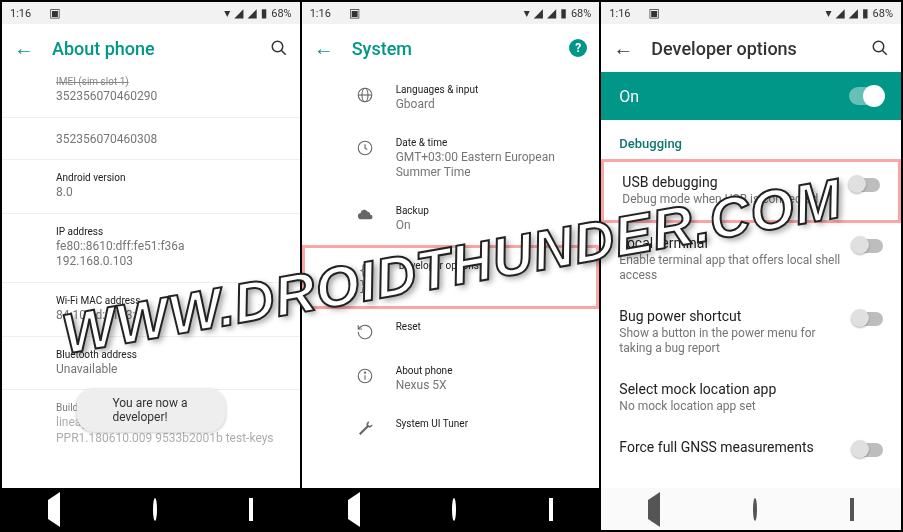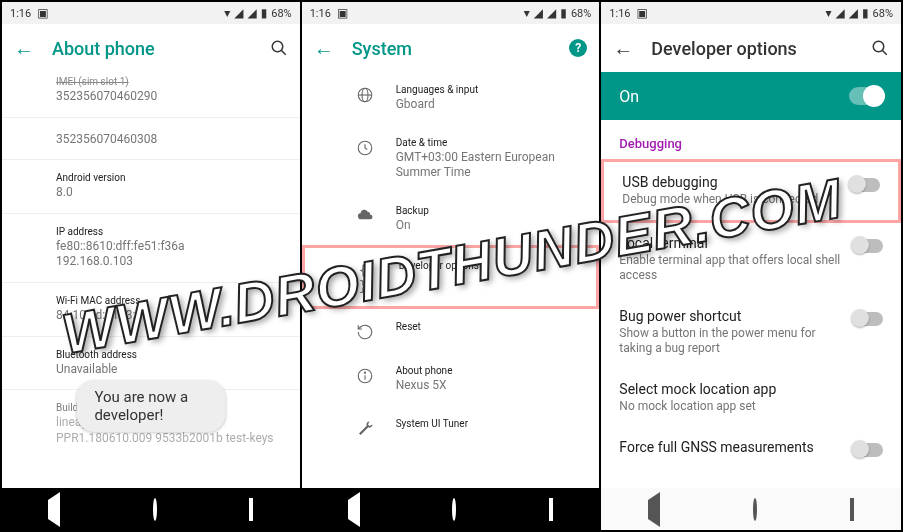--- a/index.html
+++ b/index.html
@@ -1,56 +1,56 @@
 <!DOCTYPE html>
 <html><head>
 <meta charset="utf-8">
 <style>
   * { box-sizing: border-box; margin: 0; padding: 0; }
   body { font-family: Roboto, Arial, sans-serif; background: #fff; width: 903px; height: 532px; position: relative; overflow: hidden; }
   .container { display: flex; width: 903px; height: 532px; border: 2px solid #000; }
   .screen { width: 300px; height: 528px; background: #f9f9f9; position: relative; border-right: 2px solid #000; display: flex; flex-direction: column; }
   .screen:last-child { border-right: none; }
   .status-bar { height: 22px; background: #f2f2f2; display: flex; align-items: center; justify-content: space-between; padding: 0 8px; font-size: 11px; color: #333; }
-  .status-left { display: flex; align-items: center; gap: 6px; }
+  .status-left { display: flex; align-items: center; gap: 18px; }
   .status-right { display: flex; align-items: center; gap: 4px; }
   .sb-icon { font-size: 12px; }
   .header { height: 48px; display: flex; align-items: center; padding: 0 12px; gap: 18px; background: #fff; }
   .back-arrow { font-size: 20px; color: #009688; cursor: pointer; }
   .back-arrow.dark { color: #333; }
   .header-title { font-size: 18px; color: #009688; font-weight: 500; flex: 1; }
   .header-title.dark { color: #333; }
   .header-icon { font-size: 18px; color: #333; cursor: pointer; }
   .help-icon { width: 18px; height: 18px; border-radius: 50%; background: #009688; color: #fff; display: flex; align-items: center; justify-content: center; font-size: 12px; font-weight: bold; }
   .content { flex: 1; overflow: hidden; background: #fff; position: relative; }
   .list-item { padding: 12px 16px 12px 54px; border-bottom: 0px; }
   .list-item.with-icon { display: flex; align-items: flex-start; gap: 22px; }
   .list-icon { width: 18px; display: flex; justify-content: center; color: #666; margin-top: 2px; }
   .item-content { flex: 1; }
   .item-title { font-size: 10px; color: #212121; font-weight: 400; }
   .item-sub { font-size: 12px; color: #757575; margin-top: 2px; line-height: 1.3; }
   .highlighted { border: 3px solid #fca5a5; }
   .on-banner { background: #009688; color: #fff; height: 48px; display: flex; align-items: center; padding: 0 18px; font-size: 16px; justify-content: space-between; }
   .toggle-on { width: 34px; height: 18px; border-radius: 10px; background: rgba(255,255,255,0.4); position: relative; }
   .toggle-on::after { content: ""; position: absolute; right: -2px; top: -2px; width: 22px; height: 22px; border-radius: 50%; background: #fff; }
-  .section-label { font-size: 13px; color: #a21caf; font-weight: 500; padding: 16px 18px 8px; }
+  .section-label { font-size: 13px; color: #0f766e; font-weight: 500; padding: 16px 18px 8px; }
   .dev-item { padding: 12px 18px; display: flex; align-items: flex-start; gap: 12px; }
   .dev-text { flex: 1; }
   .dev-title { font-size: 14px; color: #212121; }
   .dev-sub { font-size: 12px; color: #757575; margin-top: 2px; line-height: 1.3; }
   .switch-off { width: 30px; height: 14px; border-radius: 8px; background: #bdbdbd; position: relative; flex-shrink: 0; margin-top: 4px; }
   .switch-off::after { content: ""; position: absolute; left: -2px; top: -3px; width: 18px; height: 18px; border-radius: 50%; background: #e0e0e0; box-shadow: 0 1px 2px rgba(0,0,0,0.3); }
   .nav-bar { height: 42px; background: #000; display: flex; align-items: center; justify-content: space-around; }
   .nav-bar.light { background: #fafafa; }
   .nav-btn { color: #fff; font-size: 16px; }
   .nav-bar.light .nav-btn { color: #555; }
   .nav-tri { width: 0; height: 0; border-top: 8px solid transparent; border-bottom: 8px solid transparent; border-right: 12px solid currentColor; }
   .nav-circ { width: 14px; height: 14px; border: 2px solid currentColor; border-radius: 50%; }
   .nav-sq { width: 13px; height: 13px; border: 2px solid currentColor; }
-  .toast { position: absolute; bottom: 56px; left: 50%; transform: translateX(-50%); background: #eeeeee; color: #333; padding: 8px 18px; border-radius: 18px; font-size: 15px; box-shadow: 0 1px 3px rgba(0,0,0,0.2); }
+  .toast { position: absolute; bottom: 56px; left: 50%; transform: translateX(-50%); background: #eeeeee; color: #333; padding: 8px 36px; border-radius: 18px; font-size: 12px; box-shadow: 0 1px 3px rgba(0,0,0,0.2); }
   .watermark { position: absolute; top: 50%; left: 50%; transform: translate(-50%, -50%) rotate(-10deg); font-family: Impact, 'Arial Black', sans-serif; font-size: 56px; font-weight: 900; color: #fff; -webkit-text-stroke: 2px #222; text-shadow: 3px 3px 6px rgba(0,0,0,0.4); letter-spacing: 1px; white-space: nowrap; pointer-events: none; font-style: italic; }
   .sep { height: 1px; background: #eee; }
   svg { display: block; }
 </style>
 </head>
 <body>
 
 <div class="container">
 
   <div class="screen">

